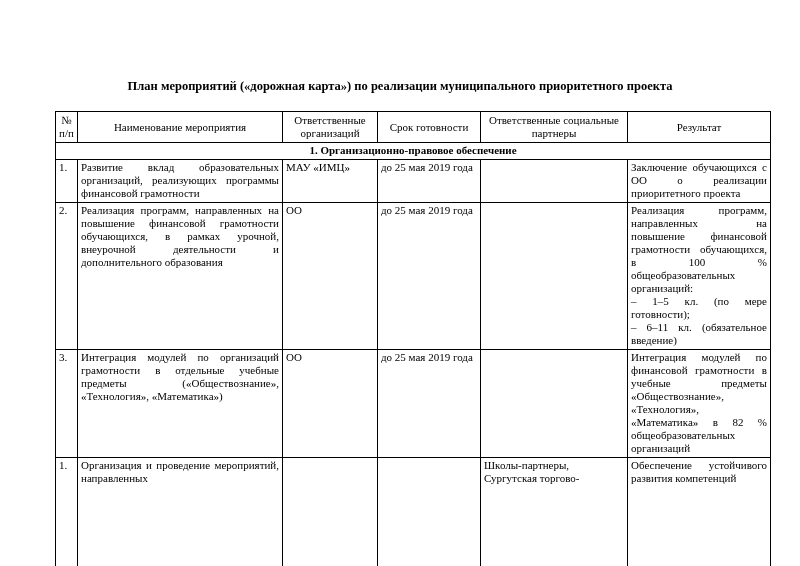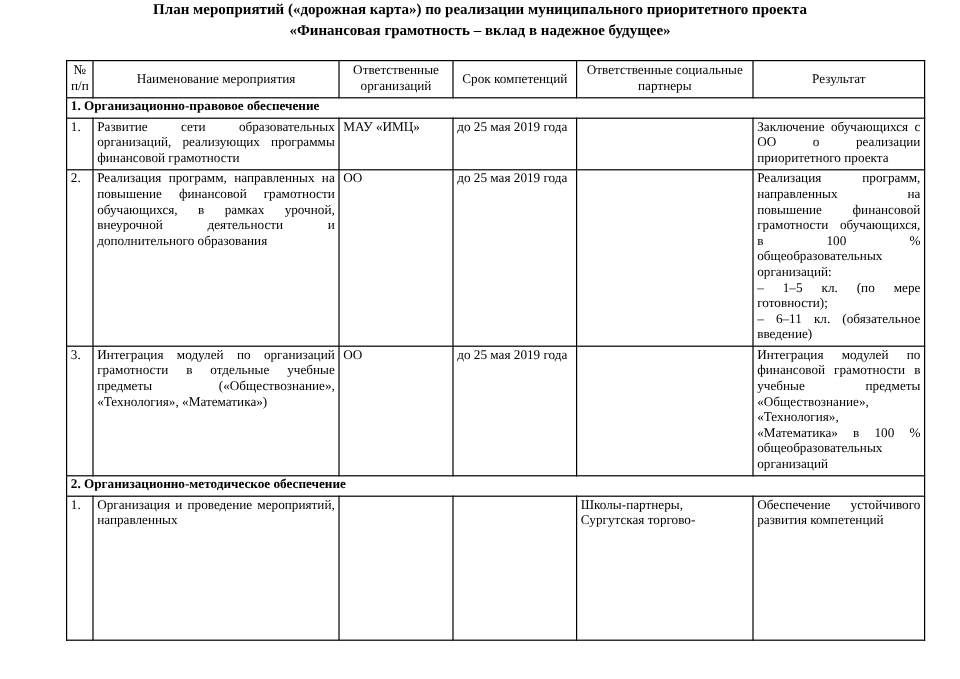--- a/index.html
+++ b/index.html
@@ -5,20 +5,21 @@
   * { margin: 0; padding: 0; box-sizing: border-box; }
   html, body {
     width: 800px; height: 566px;
     overflow: hidden;
     background: #ffffff;
     font-family: "Liberation Serif", "DejaVu Serif", serif;
     color: #000;
   }
   .page {
     width: 800px; height: 566px;
+    padding-top: 78px;
     overflow: hidden;
     background: #fff;
   }
   .doc-title {
     text-align: center;
     font-weight: bold;
     font-size: 12.5px;
     line-height: 17px;
     margin-bottom: 16px;
   }
@@ -44,65 +45,64 @@
   }
   col.c-num     { width: 22px; }
   col.c-name    { width: 205px; }
   col.c-resp    { width: 95px; }
   col.c-term    { width: 103px; }
   col.c-part    { width: 147px; }
   col.c-result  { width: 143px; }
 
   td.section {
     font-weight: bold;
-    text-align: left;
+    text-align: center;
     padding: 1px 2px;
   }
   td.num { text-align: left; padding-left: 3px; }
   td.just { text-align: justify; white-space: pre-line; }
   td.center { text-align: left; }
   tr.last-row td { height: 120px; }
 </style>
 </head>
 <body>
 
 <div class="page">
 
   <div class="doc-title">
     <div>План мероприятий («дорожная карта») по реализации муниципального приоритетного проекта</div>
-    <div>«Финансовая грамотность – вклад в надежное будущее»</div>
   </div>
 
   <table class="plan">
     <colgroup>
       <col class="c-num">
       <col class="c-name">
       <col class="c-resp">
       <col class="c-term">
       <col class="c-part">
       <col class="c-result">
     </colgroup>
     <thead>
       <tr>
         <th>№ п/п</th>
         <th>Наименование мероприятия</th>
         <th>Ответственные организаций</th>
-        <th>Срок компетенций</th>
+        <th>Срок готовности</th>
         <th>Ответственные социальные партнеры</th>
         <th>Результат</th>
       </tr>
     </thead>
     <tbody>
       <tr>
         <td class="section" colspan="6">1. Организационно-правовое обеспечение</td>
       </tr>
 
       <tr>
         <td class="num">1.</td>
-        <td class="just">Развитие сети образовательных организаций, реализующих программы финансовой грамотности</td>
+        <td class="just">Развитие вклад образовательных организаций, реализующих программы финансовой грамотности</td>
         <td class="center">МАУ «ИМЦ»</td>
         <td class="center">до 25 мая 2019 года</td>
         <td class="center"></td>
         <td class="just">Заключение обучающихся с ОО о реализации приоритетного проекта</td>
       </tr>
 
       <tr>
         <td class="num">2.</td>
         <td class="just">Реализация программ, направленных на повышение финансовой грамотности обучающихся, в рамках урочной, внеурочной деятельности и дополнительного образования</td>
         <td class="center">ОО</td>
@@ -112,26 +112,23 @@
 – 1–5 кл. (по мере готовности);
 – 6–11 кл. (обязательное введение)</td>
       </tr>
 
       <tr>
         <td class="num">3.</td>
         <td class="just">Интеграция модулей по организаций грамотности в отдельные учебные предметы («Обществознание», «Технология», «Математика»)</td>
         <td class="center">ОО</td>
         <td class="center">до 25 мая 2019 года</td>
         <td class="center"></td>
-        <td class="just">Интеграция модулей по финансовой грамотности в учебные предметы «Обществознание», «Технология», «Математика» в 100 % общеобразовательных организаций</td>
+        <td class="just">Интеграция модулей по финансовой грамотности в учебные предметы «Обществознание», «Технология», «Математика» в 82 % общеобразовательных организаций</td>
       </tr>
 
-      <tr>
-        <td class="section" colspan="6">2. Организационно-методическое обеспечение</td>
-      </tr>
 
       <tr class="last-row">
         <td class="num">1.</td>
         <td class="just">Организация и проведение мероприятий, направленных</td>
         <td class="center"></td>
         <td class="center"></td>
         <td class="center">Школы-партнеры, Сургутская торгово-</td>
         <td class="just">Обеспечение устойчивого развития компетенций</td>
       </tr>
     </tbody>

